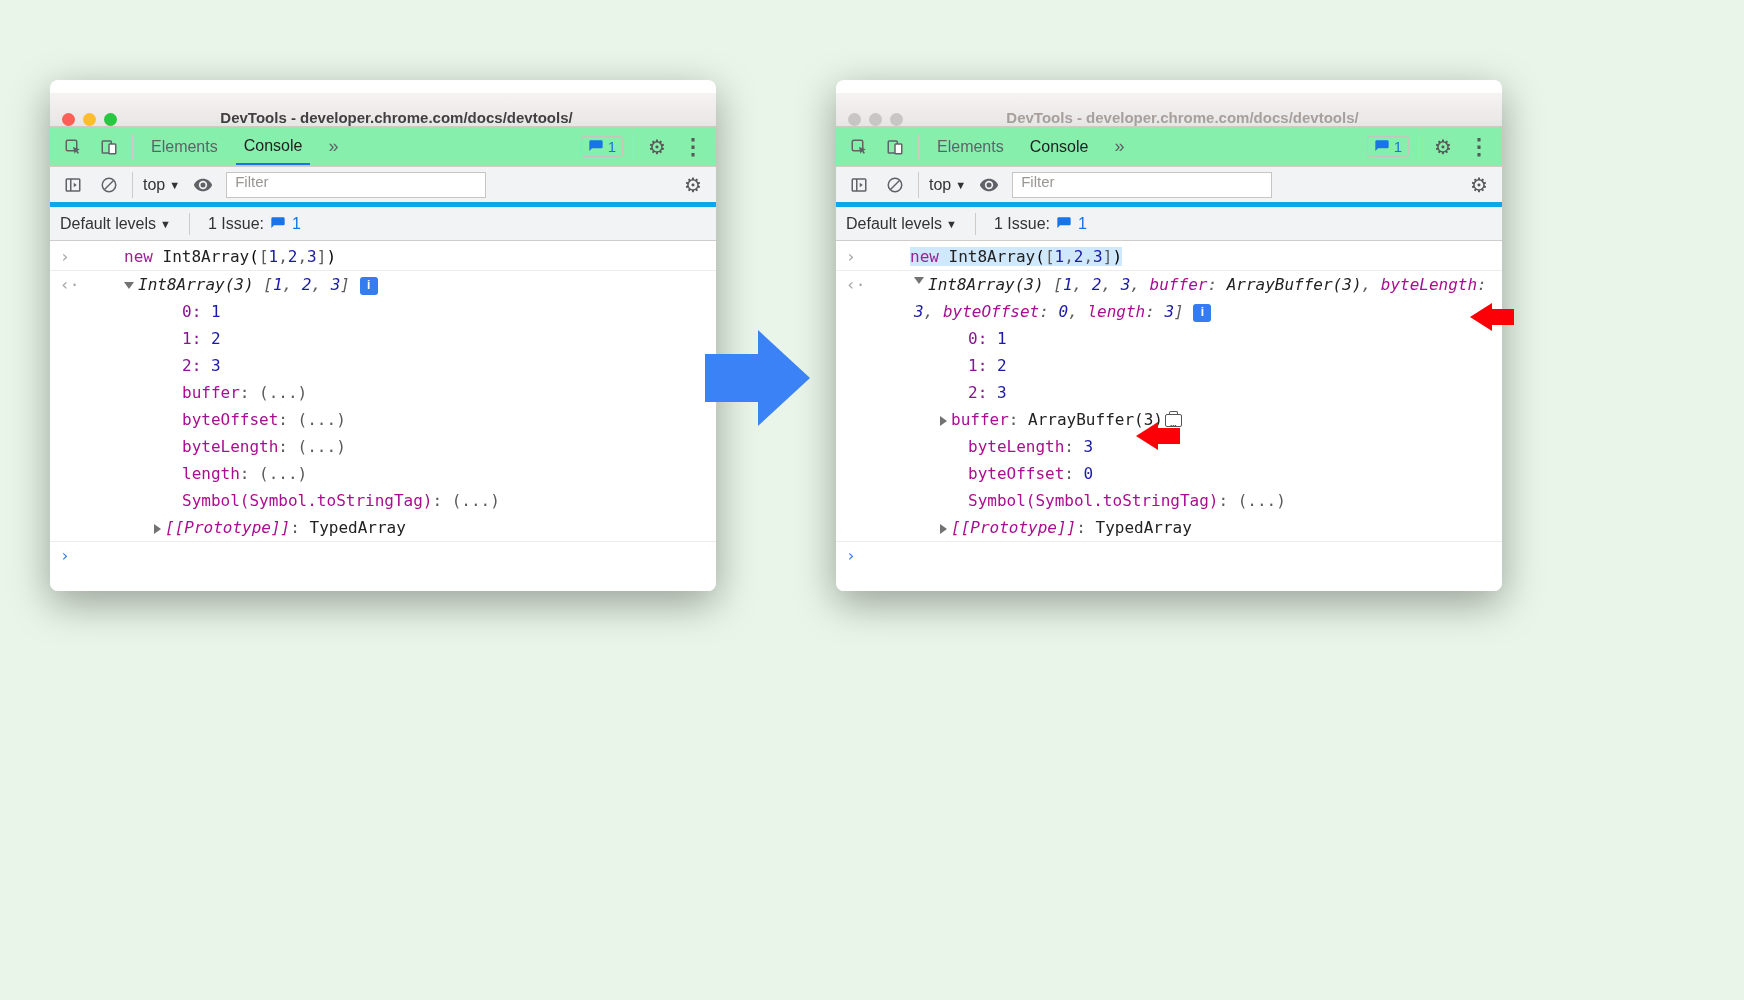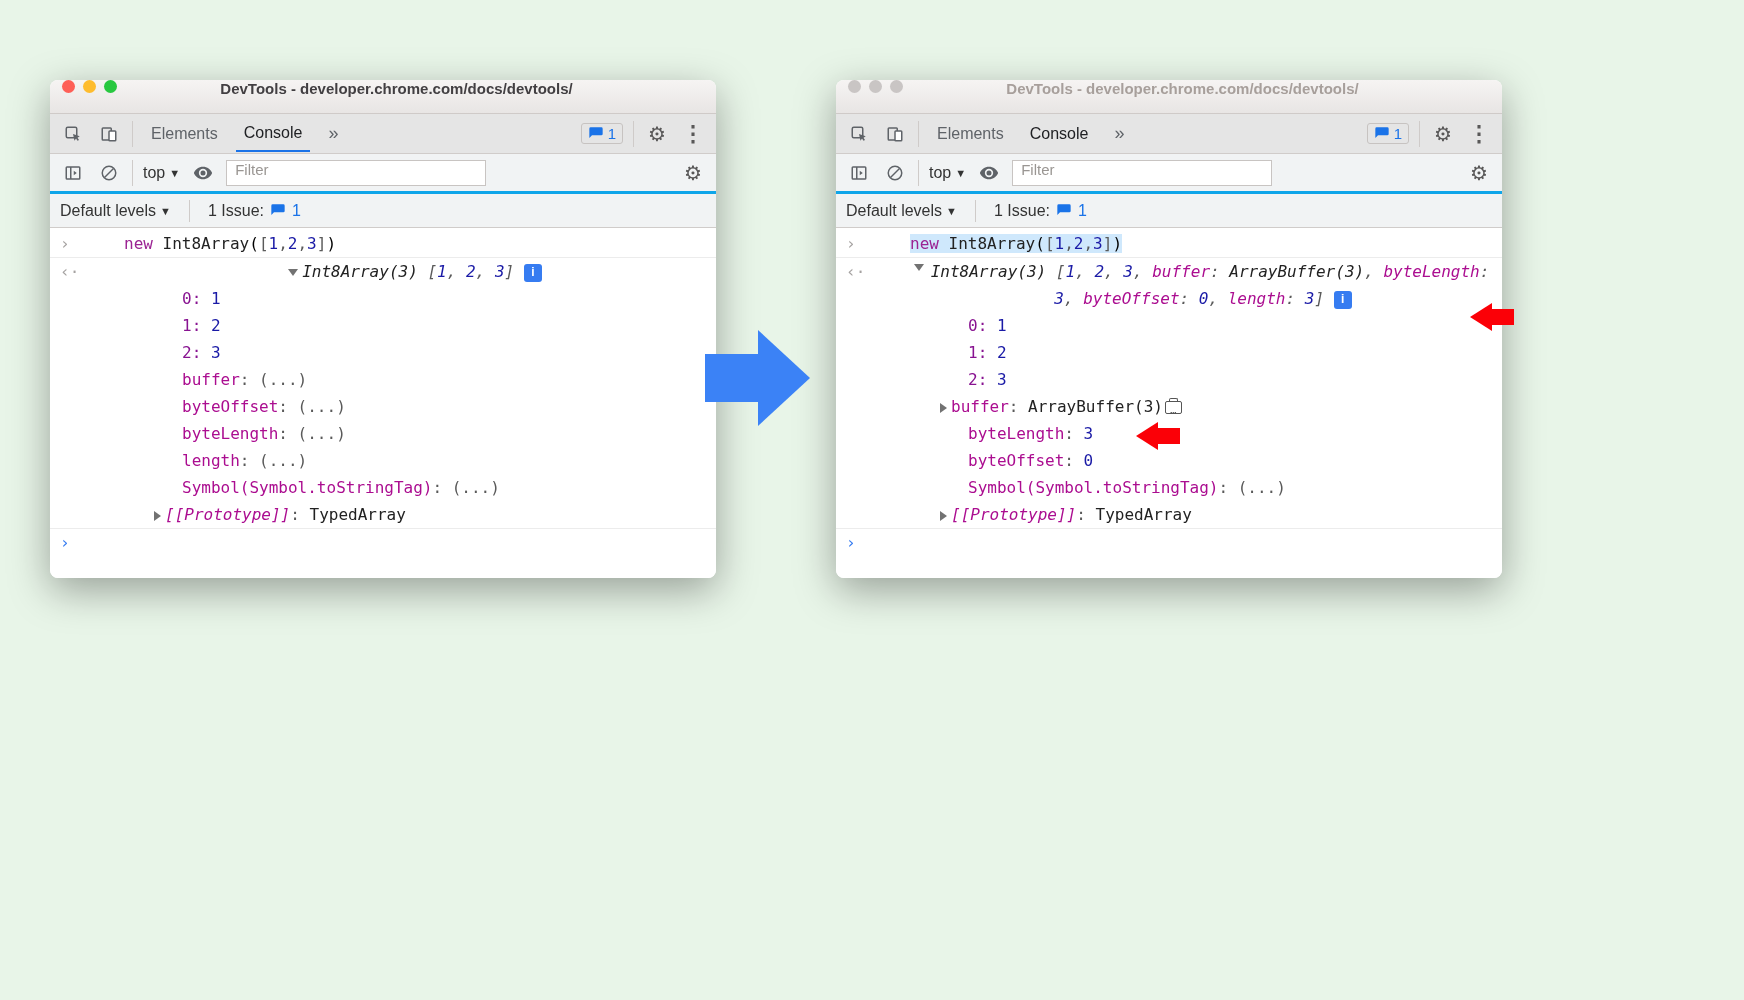--- a/index.html
+++ b/index.html
@@ -14,50 +14,51 @@
   .window {
     width: 666px;
     background: #fff;
     border-radius: 8px;
     box-shadow: 0 12px 40px rgba(0,0,0,0.35);
     overflow: hidden;
     display:flex; flex-direction:column;
   }
   .win-right { margin-left: 120px; }
   .titlebar {
-    height: 34px; display:flex; align-items:flex-start;
+    height: 34px; display:flex; align-items:flex-end;
     background: linear-gradient(#f6f4f3,#e8e5e4);
     border-bottom: 1px solid #cfcac8;
     padding: 0 12px;
+    margin-top: 13px;
   }
   .inactive .traffic span { background:#c9c5c4!important; }
   .traffic { display:flex; gap:8px; margin-right:12px; }
   .traffic span { width:13px; height:13px; border-radius:50%; display:block; }
   .tr-r{background:#fe5f57;} .tr-y{background:#febc2e;} .tr-g{background:#28c840;}
   .title { flex:1; text-align:center; font-size:15px; font-weight:600; color:#423f42; white-space:nowrap; overflow:hidden; text-overflow:ellipsis; padding-right: 40px;}
   .inactive .title { color:#a79f9b; }
   .toolbar1 {
     height:40px; display:flex; align-items:center; gap:10px;
-    border-bottom:1px solid #d0ccca; padding:8px 10px; background:#e5e5e5;
+    border-bottom:1px solid #d0ccca; padding:8px 10px; background:#86efac;
   }
   .tb-btn { width:26px; height:26px; display:flex; align-items:center; justify-content:center; border-radius:3px; }
   .vsep { width:1px; height:26px; background:#cfcbc9; }
   .tab { font-size:16px; color:#5f6368; padding:8px 8px; cursor:default; }
   .tab.active { color:#202124; border-bottom:2px solid #1a73e8; font-weight:500; }
   .spacer { flex:1; }
   .badge {
     display:flex; align-items:center; gap:4px; border:1px solid #c7c3c1;
     border-radius:3px; padding:1px 6px; font-size:15px; color:#1a73e8;
   }
   .icon16 { width:18px; height:18px; }
   .gear { font-size:20px; color:#595858; }
   .dots { font-size:22px; color:#595858; font-weight:800; }
   .toolbar2 {
     height:40px; display:flex; align-items:center; gap:10px;
-    border-bottom:3px solid #0ea5e9; padding:0 10px; background:#f1f3f4;
+    border-bottom:5px solid #0ea5e9; padding:0 10px; background:#f1f3f4;
   }
   .ctx { font-size:16px; color:#333; display:flex; align-items:center; gap:4px;}
   .filter {
     flex:0 0 260px; height:26px; border:1px solid #c8c4c2; background:#fff;
     font-size:15px; color:#777; padding:0 8px; display:flex; align-items:flex-start;
   }
   .toolbar3 {
     height:34px; display:flex; align-items:center; gap:18px;
     border-bottom:1px solid #d0ccca; padding:0 10px; background:#f1f3f4;
     font-size:16px; color:#333;
@@ -68,21 +69,21 @@
     background:#fff; flex:1; min-height: 350px;
   }
   .row { display:flex; padding:0 10px; }
   .sep { border-bottom: 1px solid #ececec; }
   .gut { width:20px; color:#a5a2a1; flex:none; }
   .gut.blue { color:#367cf1; }
   .cnt { flex:1; white-space:pre-wrap; word-break: break-all; margin-left: 44px; }
   .kw { color:#9b2393; }
   .name { color:#222; }
   .num { color:#1a1aa6; }
-  .it { font-style: italic; text-align: center; }
+  .it { font-style: italic; }
   .idx { color:#881391; }
   .prop { color:#ab0d90; }
   .val { color:#1a1aa6; }
   .grey { color:#5a5a5a; }
   .info-badge {
     display:inline-flex; width:18px; height:18px; background:#367cf1; color:#fff;
     border-radius:3px; align-items:center; justify-content:center;
     font-size:12px; font-weight:700; font-style:normal; font-family:Arial;
     vertical-align:middle;
   }

